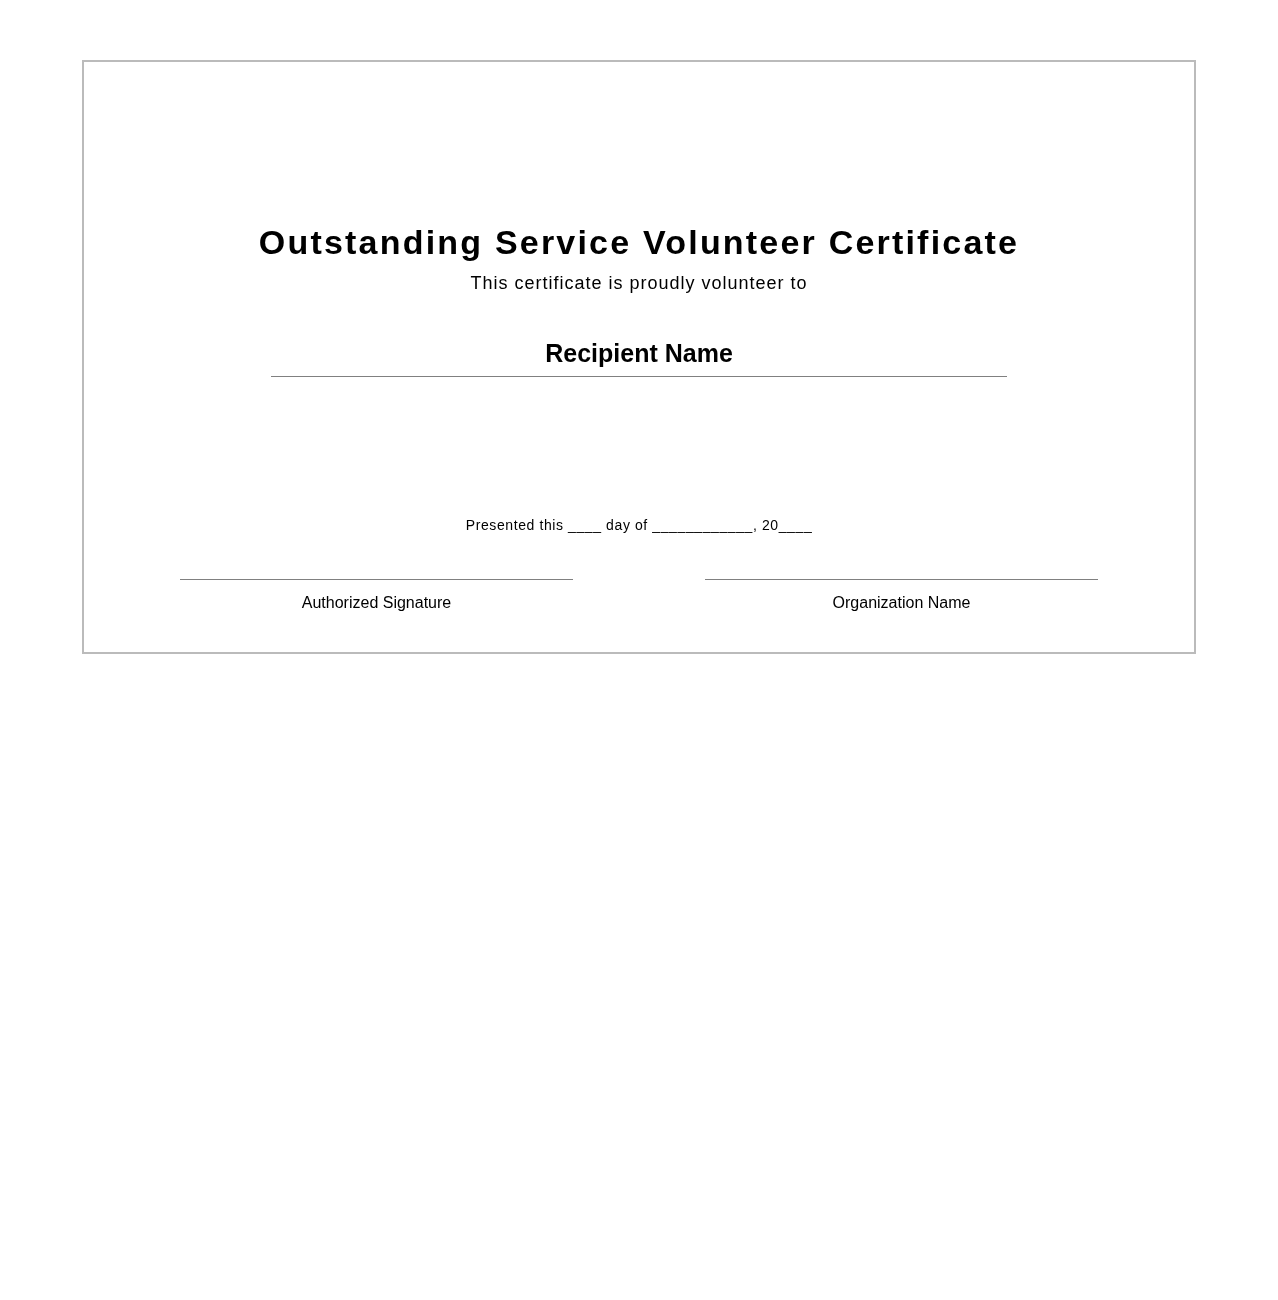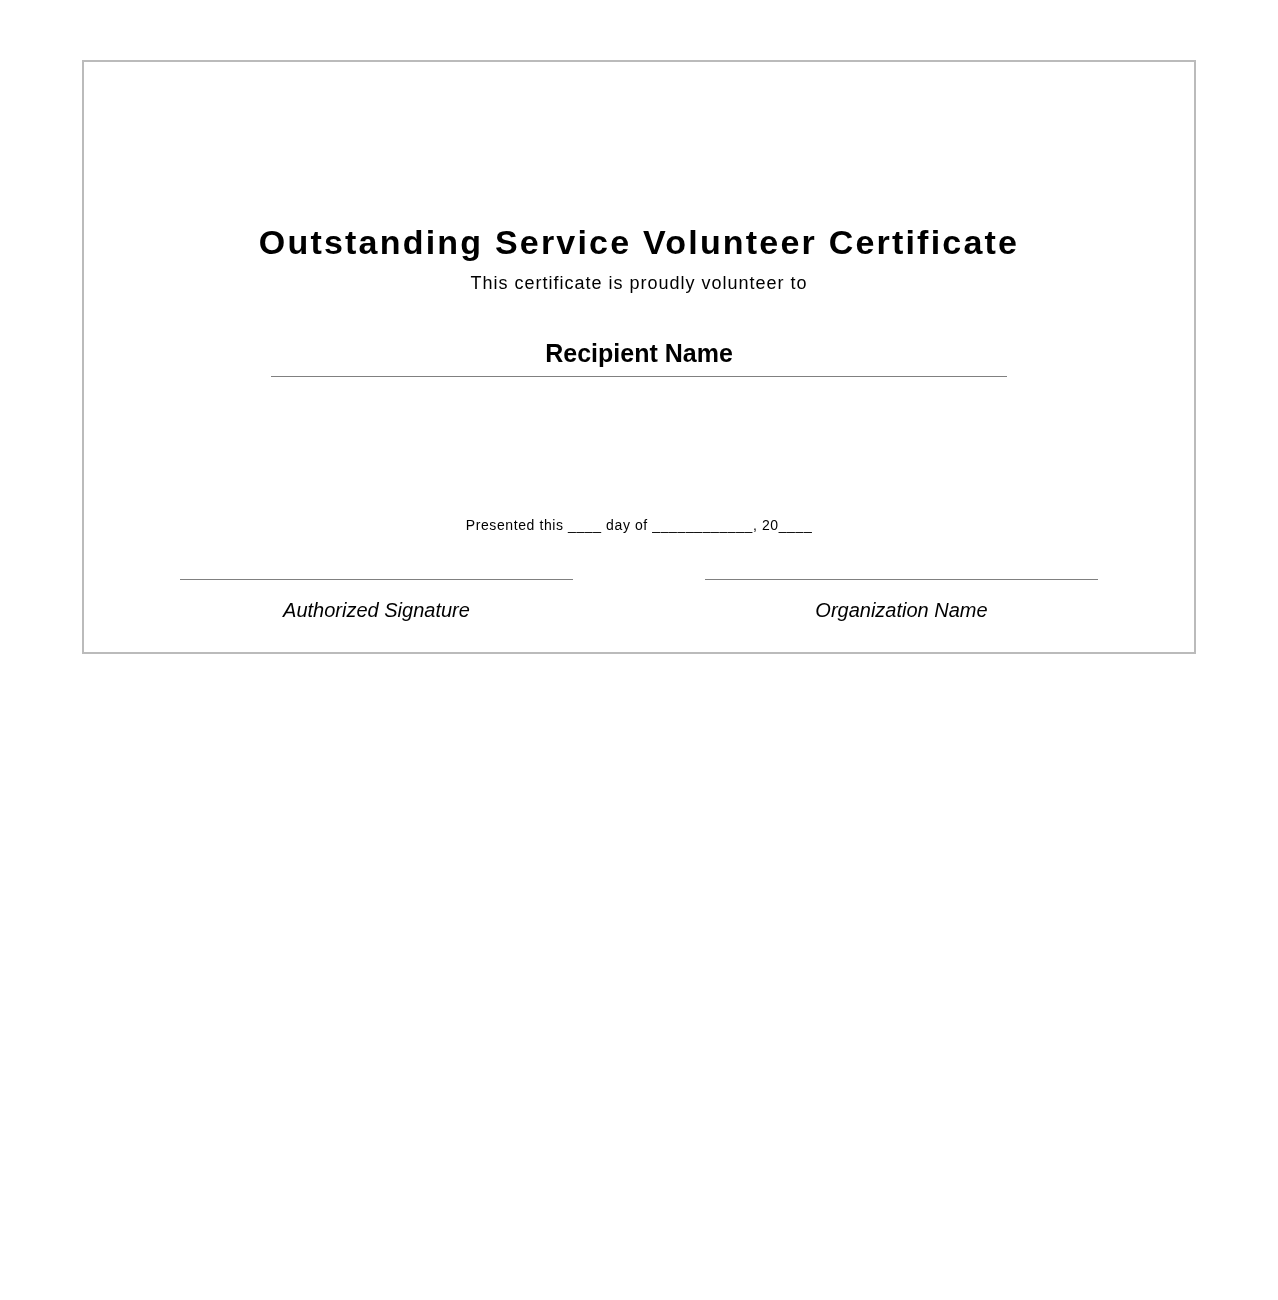--- a/index.html
+++ b/index.html
@@ -90,24 +90,23 @@
       width: 393px;
       text-align: center;
     }
     .sig-block.left { left: 96px; }
     .sig-block.right { left: 621px; }
     .sig-rule {
       border-top: 1px solid #808080;
       height: 0;
     }
     .sig-label {
-      font-size: 20px;
+      font-size: 16px;
       line-height: 20px;
-      margin-top: 20px;
-      font-style: italic;
+      margin-top: 13px;
     }
   </style>
 </head>
 <body>
 
 <div class="certificate">
   <h1 class="title">Outstanding Service Volunteer Certificate</h1>
   <div class="subtitle">This certificate is proudly volunteer to</div>
 
   <div class="recipient-wrap">

